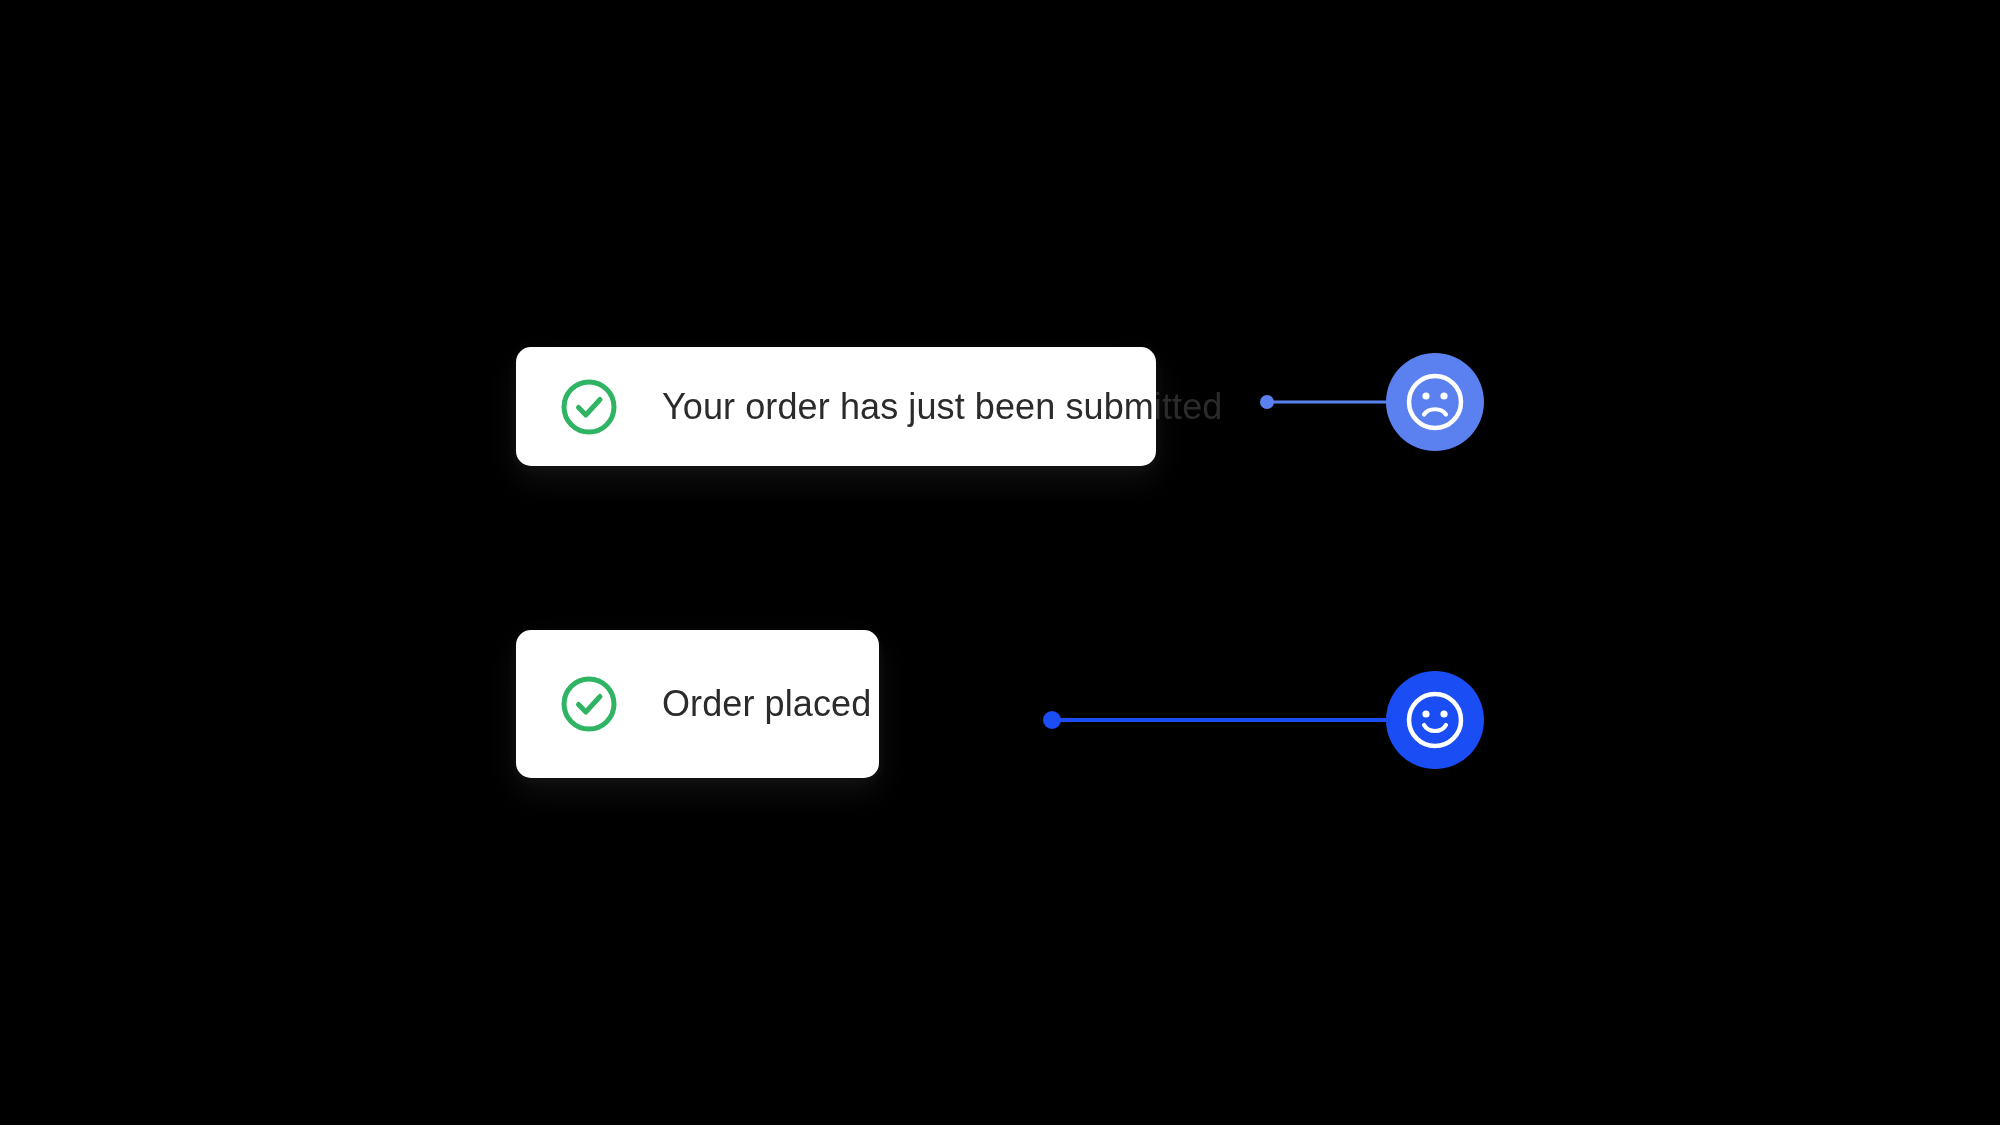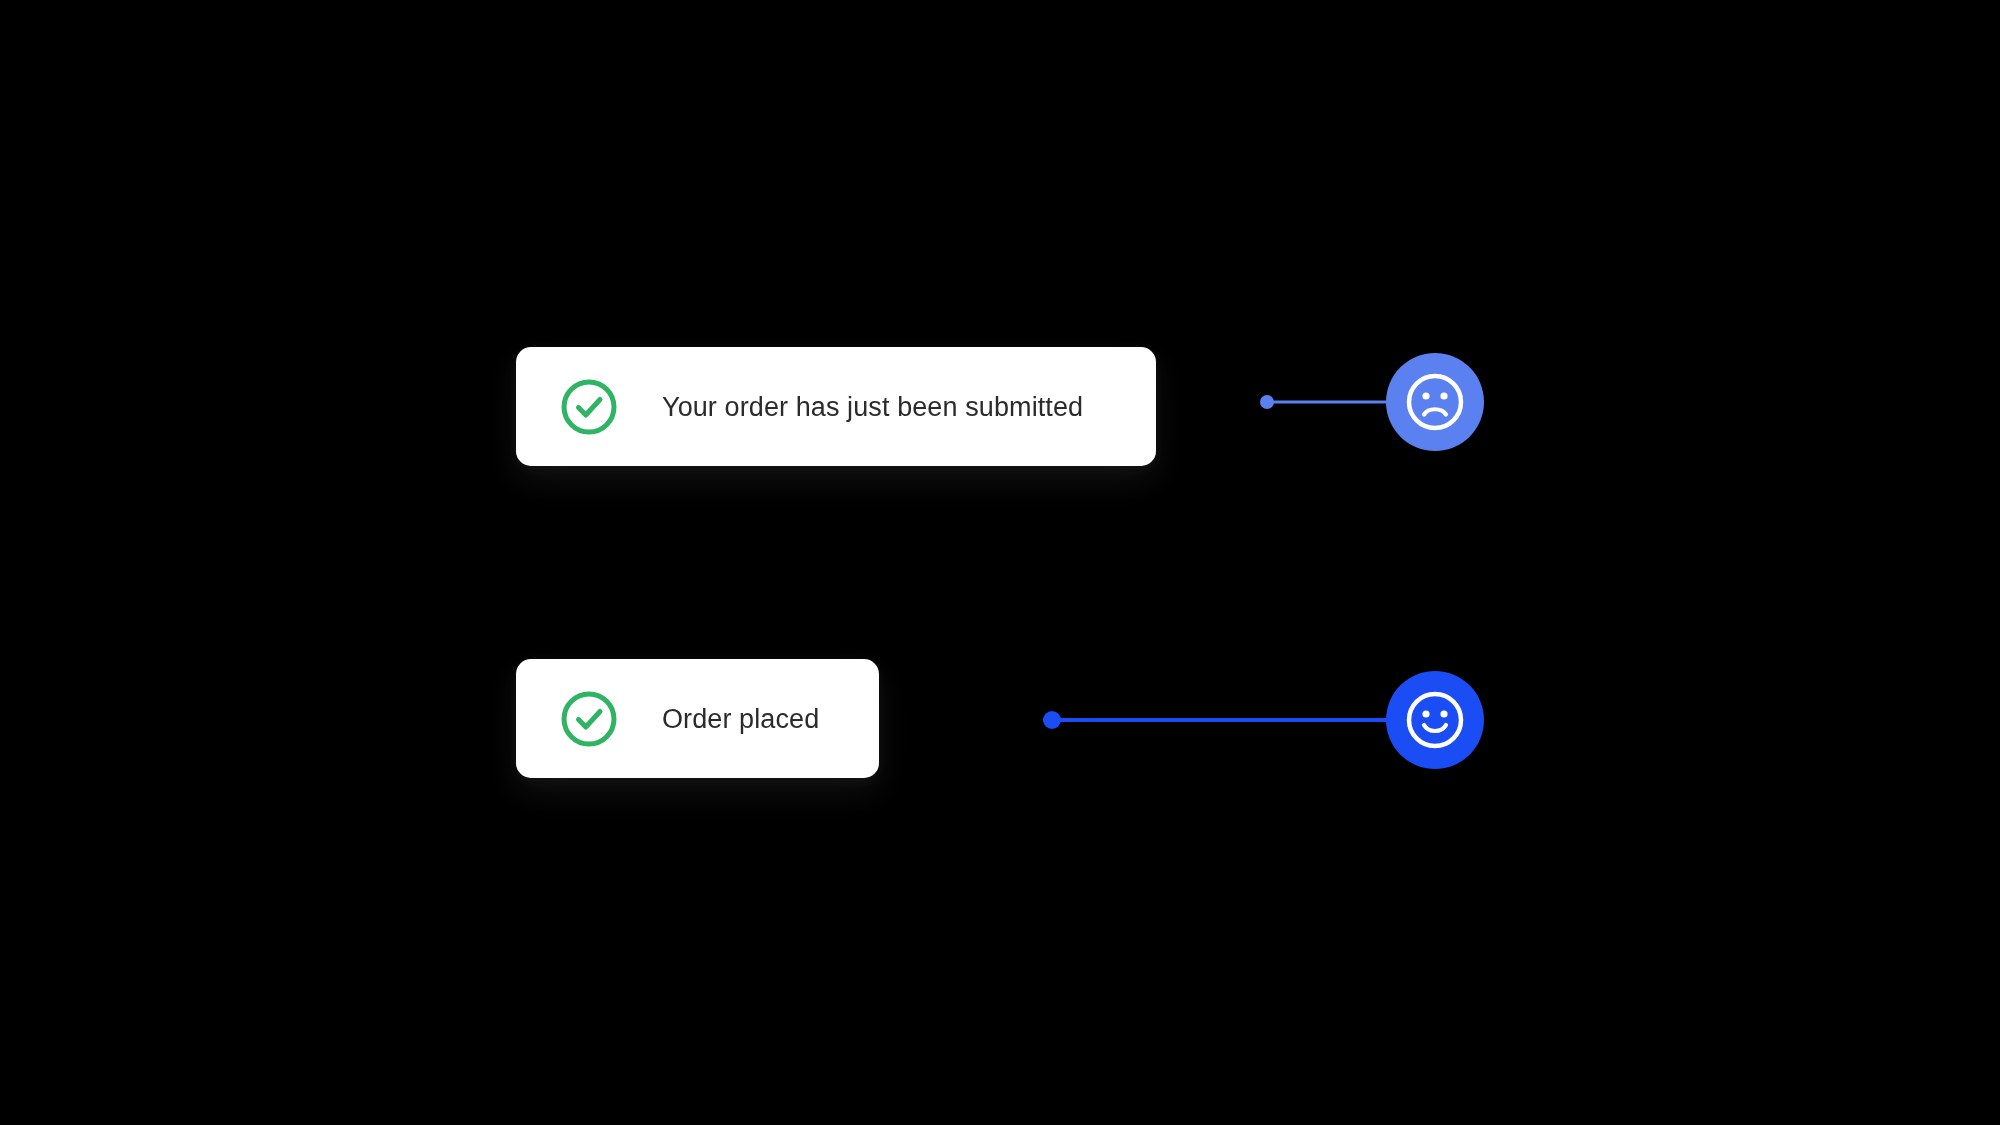--- a/index.html
+++ b/index.html
@@ -32,41 +32,41 @@
                 0 4px 10px rgba(30, 30, 30, 0.6);
   }
   .card-submitted {
     left: 516px;
     top: 347px;
     width: 640px;
     height: 119px;
   }
   .card-placed {
     left: 516px;
-    top: 659px;
+    top: 630px;
     width: 363px;
-    height: 119px;
+    height: 148px;
   }
 
   .check-icon {
     position: absolute;
     left: 44px;
     top: 50%;
     transform: translateY(-50%);
     width: 58px;
     height: 58px;
     display: block;
   }
 
   .card-text {
     position: absolute;
     left: 146px;
     top: 50%;
     transform: translateY(-50%);
-    font-size: 27px;
+    font-size: 36px;
     letter-spacing: 0.1px;
     color: #2b2b2b;
     white-space: nowrap;
     font-weight: 400;
   }
 
   
   .connector {
     position: absolute;
     display: block;

